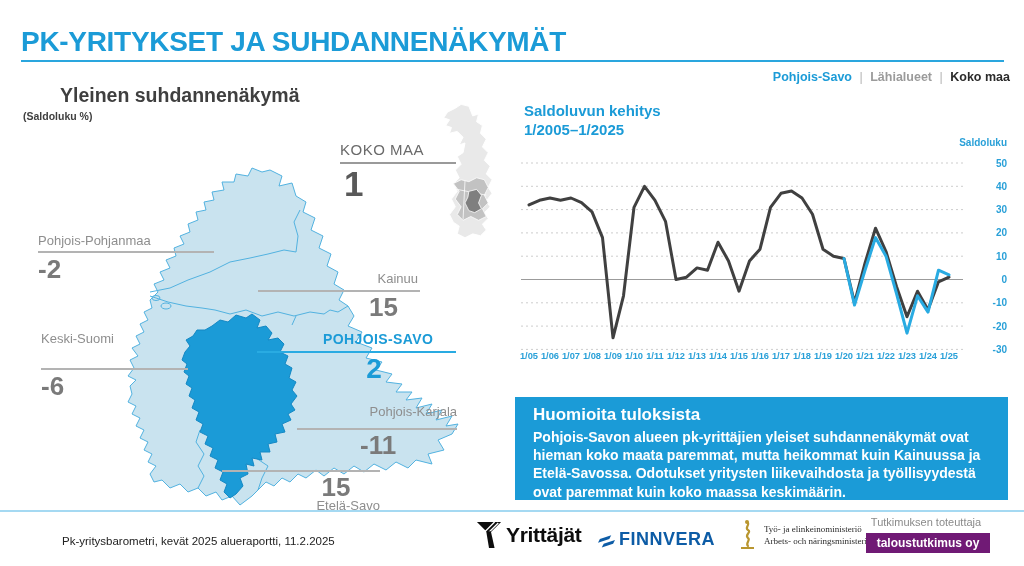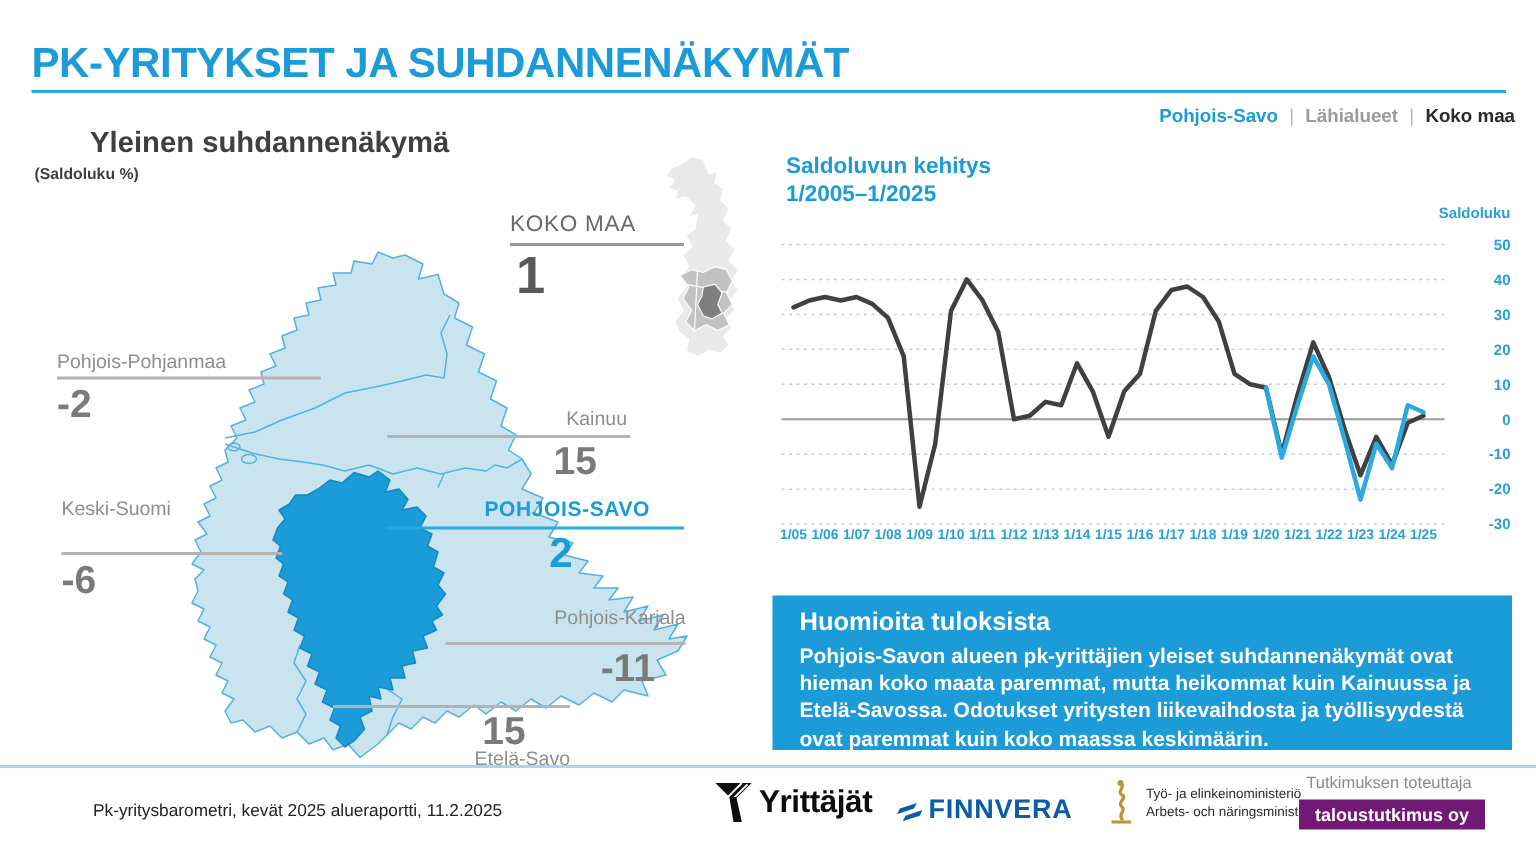--- a/index.html
+++ b/index.html
@@ -36,21 +36,21 @@
   .notes-heading{font-size:17px;font-weight:bold;margin:0 0 3px 0;}
   .notes-body{font-size:14px;font-weight:bold;line-height:1.3;margin:0;}
   
   .bottom-rule{left:0;top:510px;width:1024px;height:2px;background:#a5d9f2;}
   .footer-caption{left:62px;top:535px;font-size:11.5px;color:#222;}
   .logo-yrittajat{left:476px;top:520px;display:flex;align-items:center;gap:4px;}
   .logo-yrittajat .wordmark{font-size:21px;font-weight:bold;color:#0d0d0d;letter-spacing:-0.3px;}
   .logo-finnvera{left:598px;top:529px;display:flex;align-items:center;gap:4px;}
   .logo-finnvera .wordmark{font-size:18px;font-weight:bold;color:#0d5ca6;letter-spacing:0.5px;}
   .logo-ministry{left:737px;top:519px;display:flex;align-items:center;gap:7px;}
-  .logo-ministry .mtext{font-family:Liberation Sans, sans-serif;font-size:9px;color:#2b2b2b;line-height:1.35;}
+  .logo-ministry .mtext{font-family:Liberation Serif, serif;font-size:9px;color:#2b2b2b;line-height:1.35;}
   .research-label{left:862px;top:516px;width:128px;text-align:center;font-size:11px;color:#8a8a8a;}
   .research-badge{left:866px;top:533px;width:124px;height:20px;background:#701a75;color:#fff;
                   font-size:12px;font-weight:bold;display:flex;align-items:center;justify-content:center;cursor:pointer;}
 </style>
 </head>
 <body>
 
 <div class="page">
 
   <div class="abs main-title">PK-YRITYKSET JA SUHDANNENÄKYMÄT</div>
@@ -113,21 +113,21 @@
     <div class="abs rvalue-hl" style="left:352px;top:355px;width:44px;text-align:center;">2</div>
   </div>
   <div>
     <div class="abs rname" style="left:41px;top:331px;">Keski-Suomi</div>
     <div class="abs leader" style="left:41px;top:368px;width:147px;"></div>
     <div class="abs rvalue" style="left:41px;top:373px;">-6</div>
   </div>
   <div>
     <div class="abs rname" style="left:345px;top:404px;width:112px;text-align:right;">Pohjois-Karjala</div>
     <div class="abs leader" style="left:297px;top:428px;width:160px;"></div>
-    <div class="abs rvalue" style="left:377px;top:432px;width:83px;text-align:center;">-11</div>
+    <div class="abs rvalue" style="left:360px;top:432px;width:83px;text-align:left;">-11</div>
   </div>
   <div>
     <div class="abs rname" style="left:308px;top:450px;width:72px;text-align:right;margin-top:48px;">Etelä-Savo</div>
     <div class="abs leader" style="left:222px;top:470px;width:158px;"></div>
     <div class="abs rvalue" style="left:312px;top:474px;width:48px;text-align:center;">15</div>
   </div>
 
   <div class="abs chart-title">
     <div>Saldoluvun kehitys</div>
     <div>1/2005–1/2025</div>

